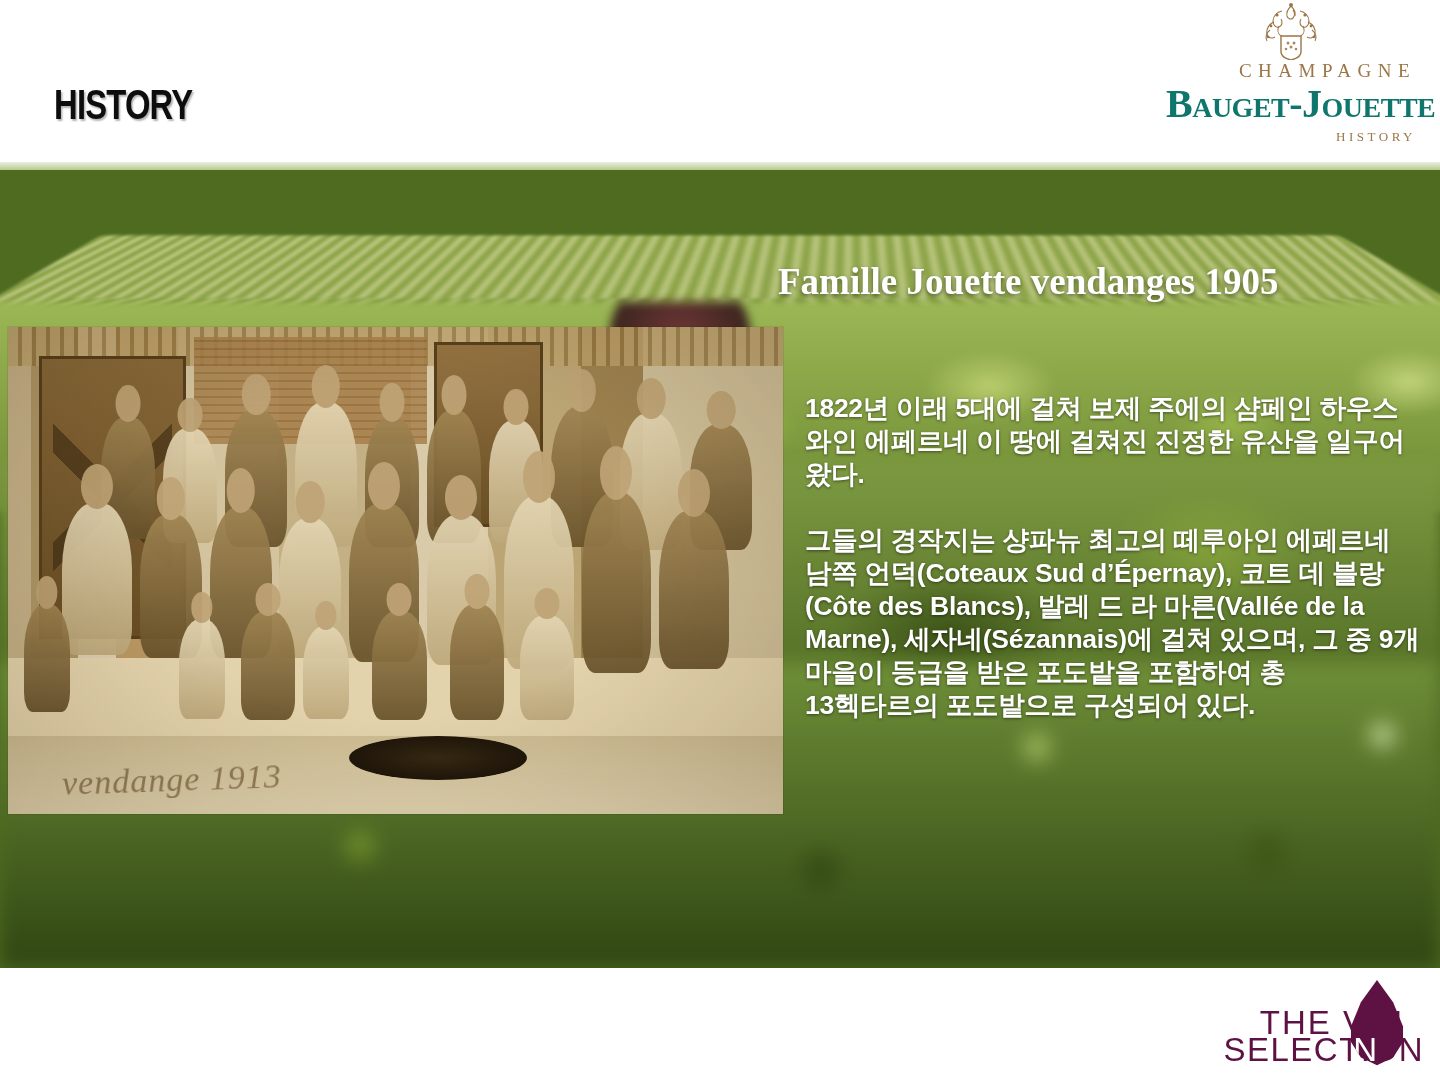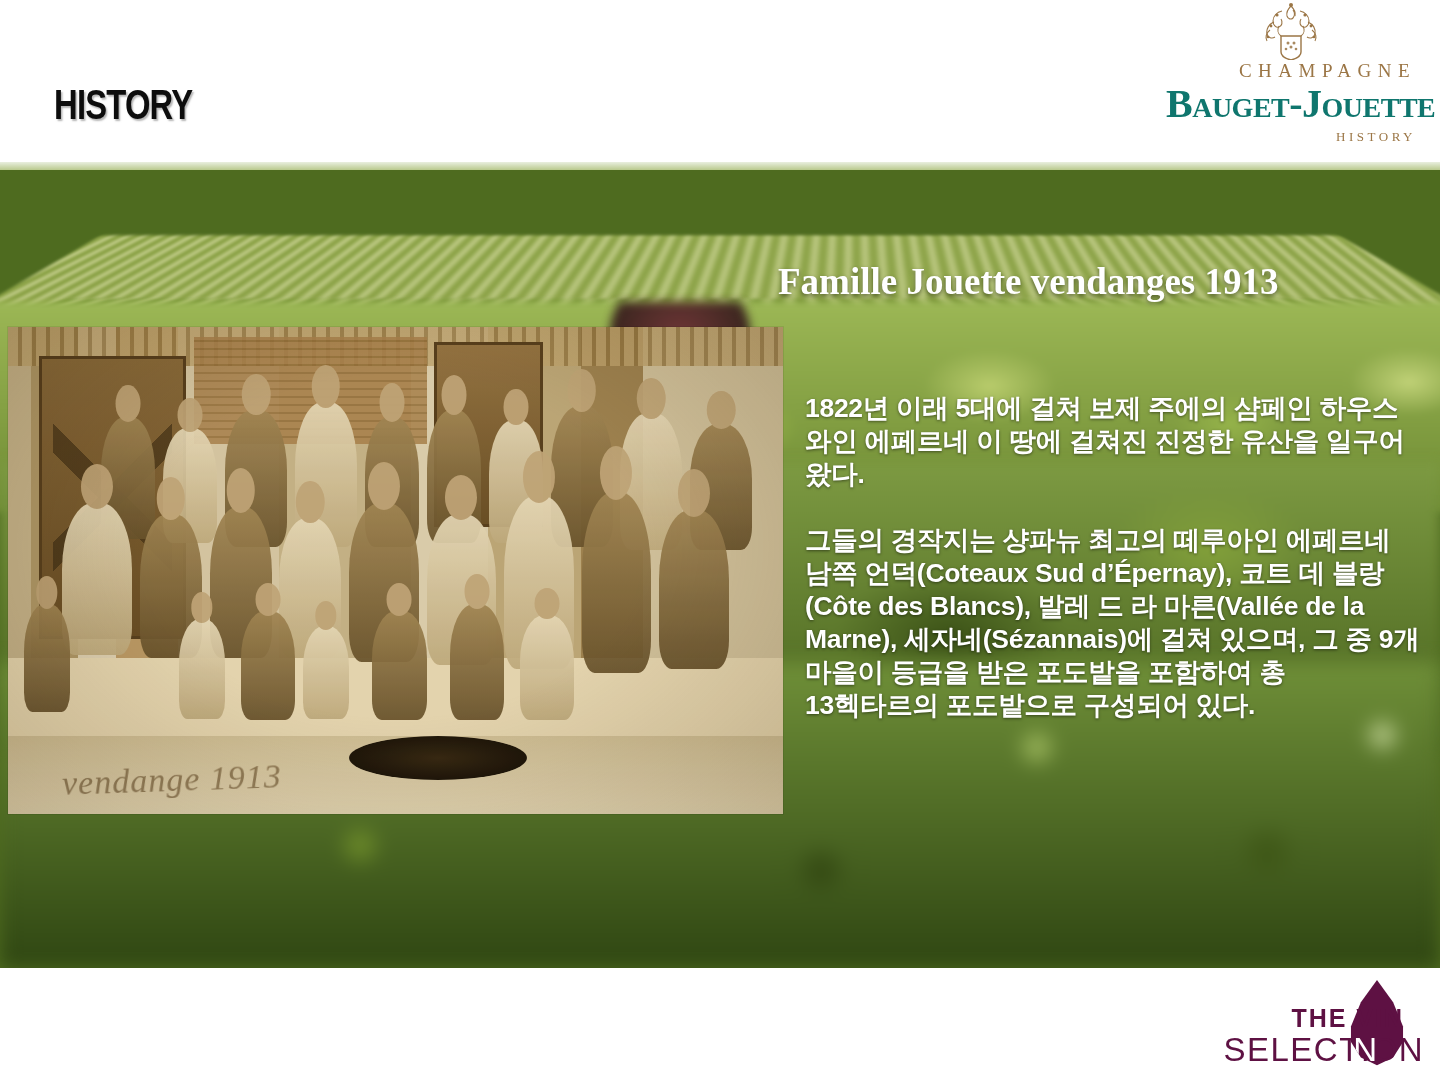--- a/index.html
+++ b/index.html
@@ -233,21 +233,21 @@
   }
   .vin-drop{
     position:absolute; right:22px; top:0; width:62px; height:86px;
     background:#5e1143;
     border-radius:50% 50% 50% 50% / 62% 62% 38% 38%;
     clip-path:polygon(50% 0%, 76% 26%, 92% 54%, 92% 72%, 76% 90%, 50% 99%, 24% 90%, 8% 72%, 8% 54%, 24% 26%);
   }
   .vin-the-vin{
     position:absolute; right:26px; top:24px;
     font-family:"Liberation Sans", sans-serif;
-    font-size:25px; letter-spacing:2px; color:#5e1143; font-weight:700;
+    font-size:33px; letter-spacing:2px; color:#5e1143; font-weight:400;
     white-space:nowrap;
   }
   .vin-selection{
     position:absolute; right:6px; top:51px;
     font-family:"Liberation Sans", sans-serif;
     font-size:33px; letter-spacing:1.5px; color:#5e1143; font-weight:400;
     white-space:nowrap;
   }
   .vin-knock{
     position:absolute; right:22px; top:0; width:62px; height:86px;
@@ -361,21 +361,21 @@
         <div class="ph-p head light" style="left:66%;  top:61%; width:7%;  height:29%;"></div>
       </div>
 
       <div class="ph-dog"></div>
       <div class="ph-sign">vendange 1913</div>
       <div class="ph-tone"></div>
       <div class="ph-vignette"></div>
     </div>
   </div>
 
-  <div class="headline">Famille Jouette vendanges 1913</div>
+  <div class="headline">Famille Jouette vendanges 1905</div>
 
   <div class="body-copy">
     <p>1822년 이래 5대에 걸쳐 보제 주에의 샴페인 하우스 와인 에페르네 이 땅에 걸쳐진 진정한 유산을 일구어 왔다.</p>
     <p>그들의 경작지는 샹파뉴 최고의 떼루아인 에페르네 남쪽 언덕(Coteaux Sud d’Épernay), 코트 데 블랑(Côte des Blancs), 발레 드 라 마른(Vallée de la Marne), 세자네(Sézannais)에 걸쳐 있으며, 그 중 9개 마을이 등급을 받은 포도밭을 포함하여 총 13헥타르의 포도밭으로 구성되어 있다.</p>
   </div>
 
   <div class="vin-logo">
     <div class="vin-drop"></div>
     <div class="vin-the-vin">THE VIN</div>
     <div class="vin-selection">SELECTION</div>

